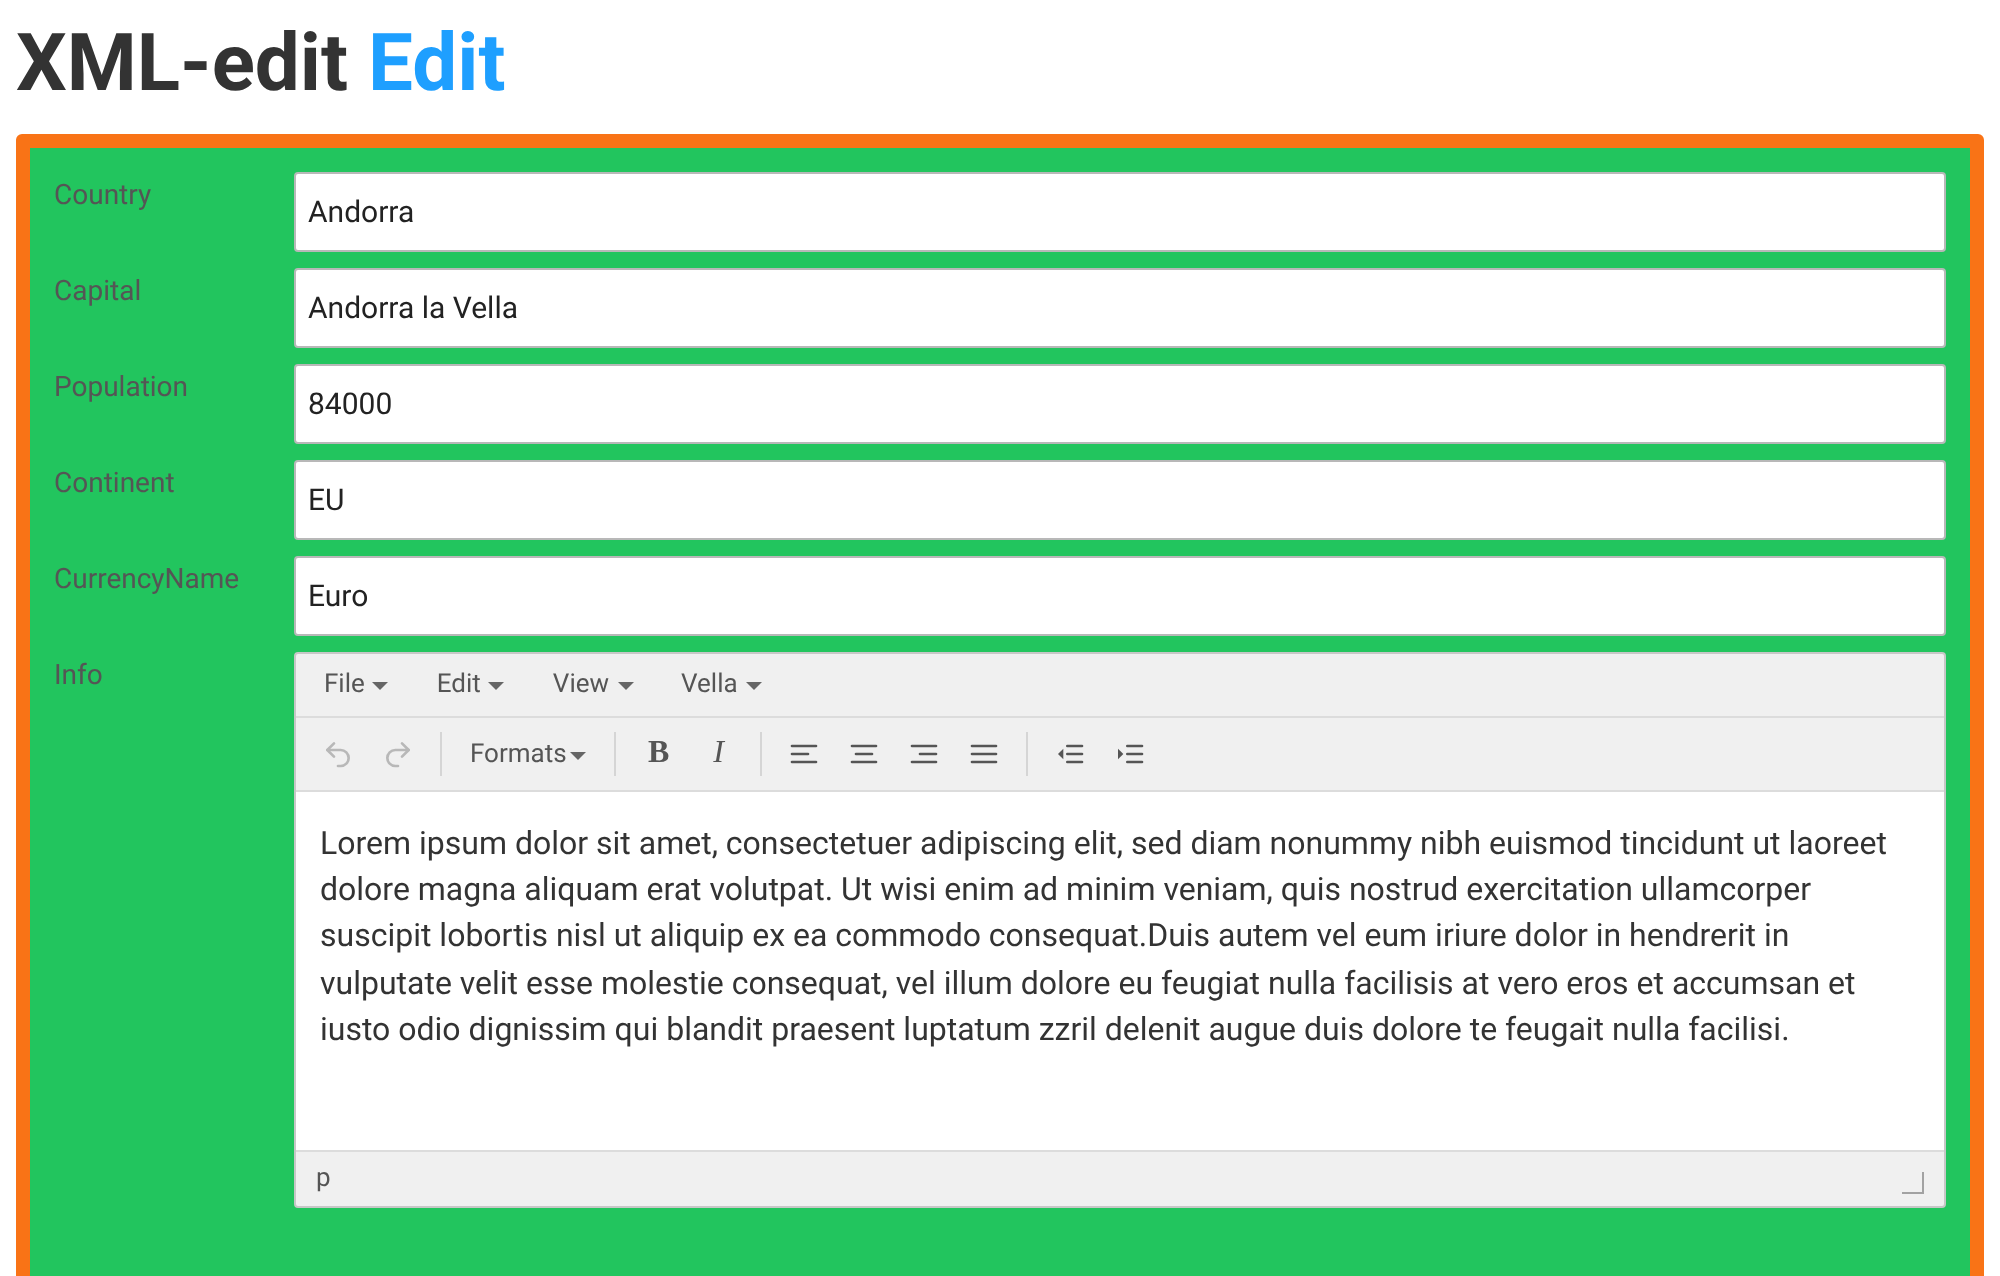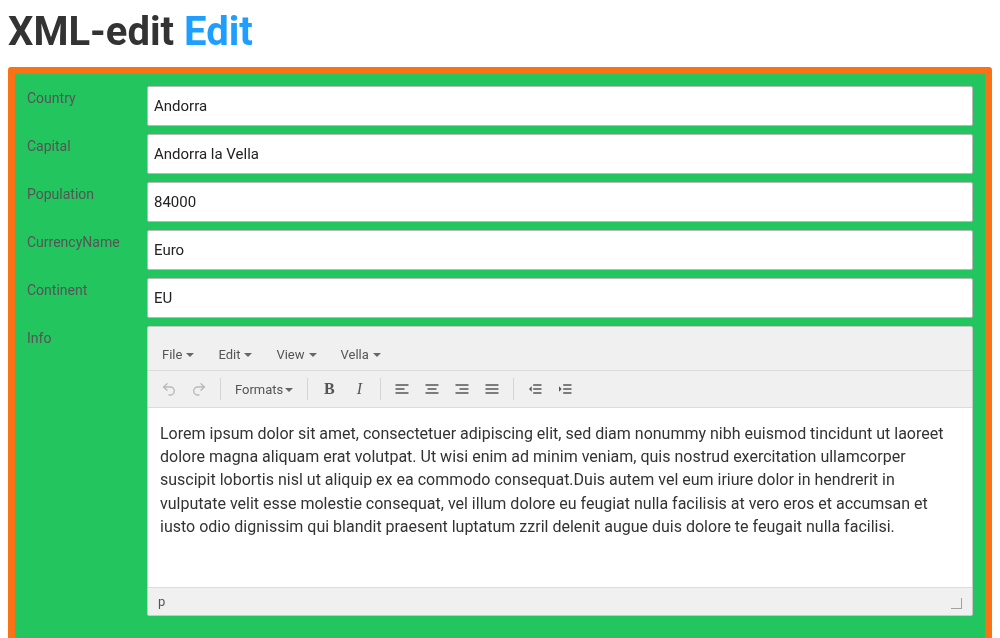--- a/index.html
+++ b/index.html
@@ -59,21 +59,20 @@
     overflow: hidden;
   }
   .editor-menubar {
     display: flex;
     align-items: flex-end;
     gap: 16px;
     padding: 6px 10px;
     font-size: 13px;
     color: #555;
     border-bottom: 1px solid #dcdcdc;
-    margin-top: 12px;
   }
   .menu-item {
     display: inline-flex;
     align-items: center;
     gap: 4px;
     cursor: pointer;
     padding: 2px 4px;
   }
   .caret {
     width: 0; height: 0;
@@ -189,27 +188,27 @@
     <div class="lbl">Capital</div>
     <div class="ctl"><input type="text" value="Andorra la Vella" style=""></div>
   </div>
 
   <div class="row">
     <div class="lbl">Population</div>
     <div class="ctl"><input type="text" value="84000" style=""></div>
   </div>
 
   <div class="row">
+    <div class="lbl">Continent</div>
+    <div class="ctl"><input type="text" value="EU" style=""></div>
+  </div>
+
+  <div class="row">
     <div class="lbl">CurrencyName</div>
     <div class="ctl"><input type="text" value="Euro" style=""></div>
-  </div>
-
-  <div class="row">
-    <div class="lbl">Continent</div>
-    <div class="ctl"><input type="text" value="EU" style=""></div>
   </div>
 
   <div class="row">
     <div class="lbl">Info</div>
     <div class="ctl">
       <div class="editor">
 
         <div class="editor-menubar">
           <span class="menu-item">
               <span>File</span>

